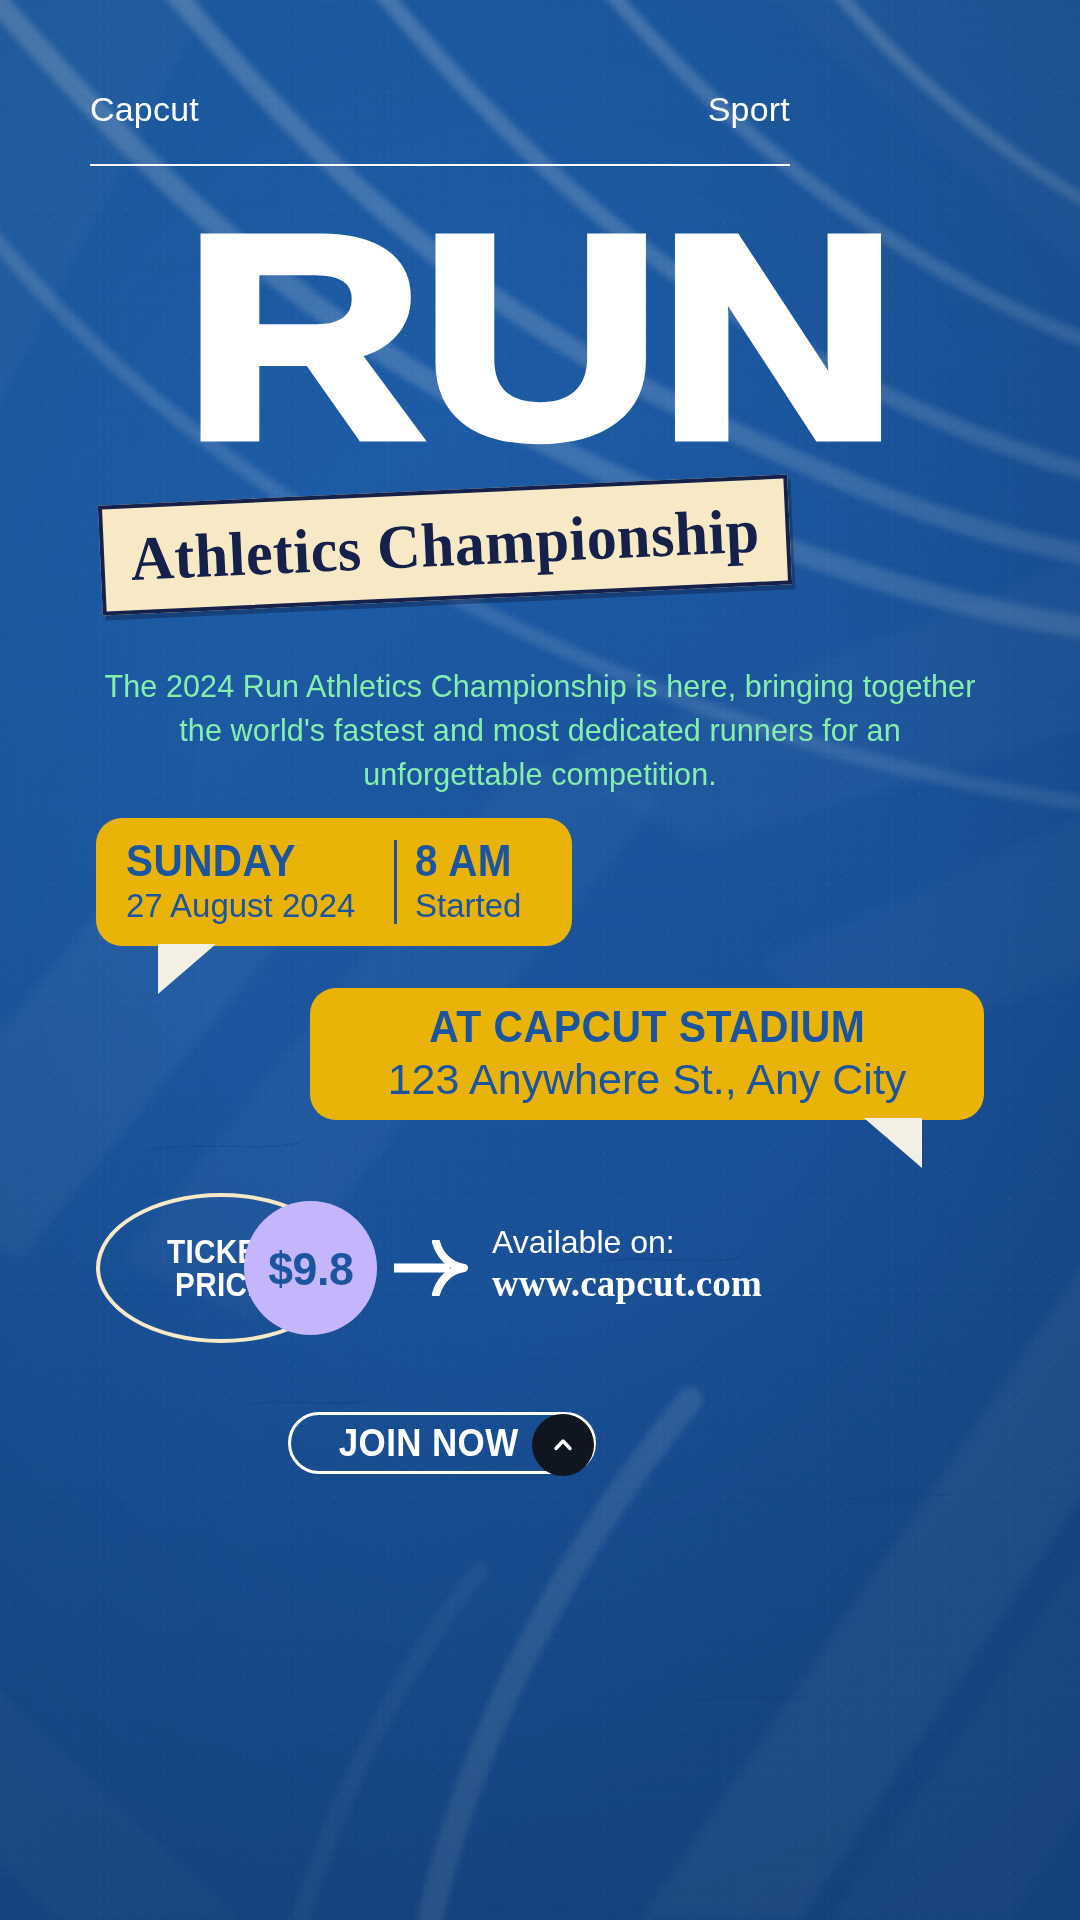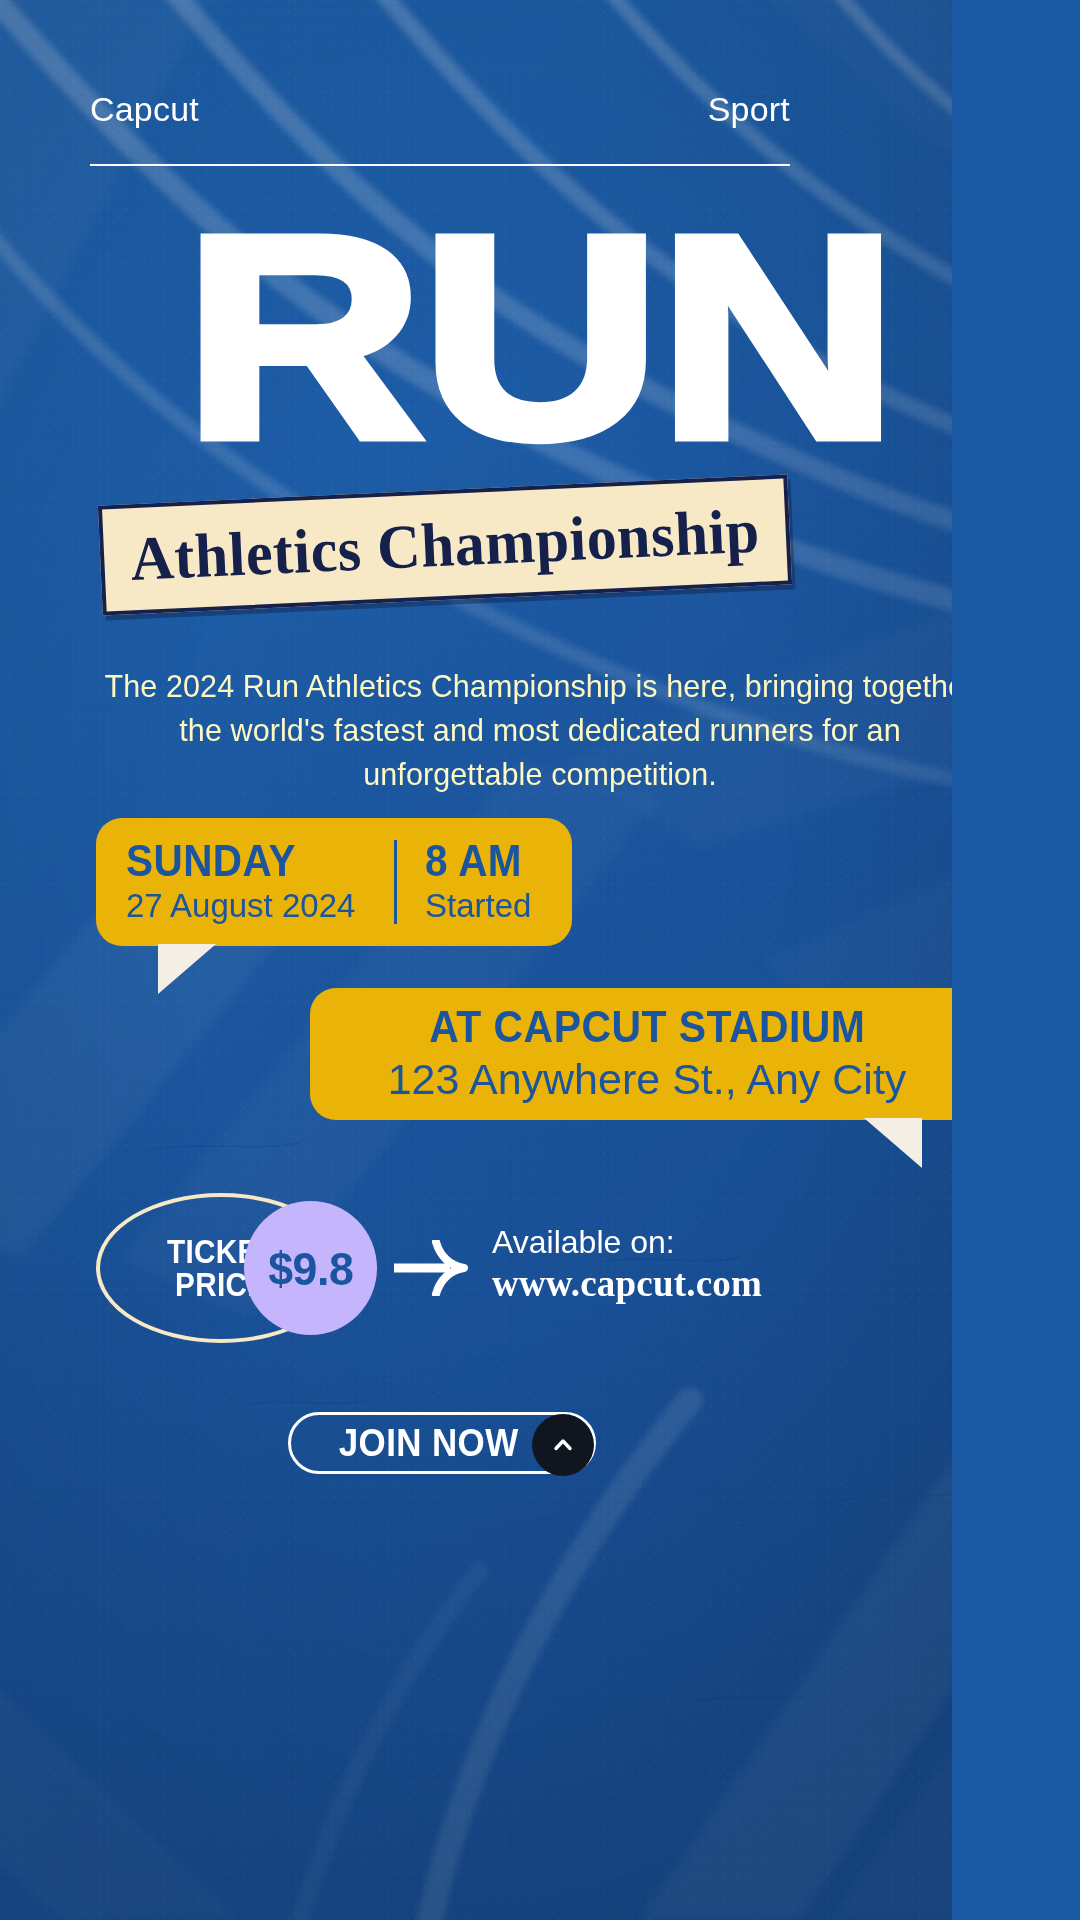--- a/index.html
+++ b/index.html
@@ -7,21 +7,21 @@
   body {
     font-family:"Liberation Sans", sans-serif;
     background:#1b5ba6;
     overflow:hidden;
     position:relative;
   }
 
   
   #poster {
     position:absolute; inset:0;
-    width:952px; height:1920px;
+    width:1080px; height:1920px;
     overflow:hidden;
     background:#1b5ba6;
   }
   .bg-svg { position:absolute; inset:0; width:1080px; height:1920px; }
   .grain {
     position:absolute; inset:0;
     opacity:.30;
     background-image:
       radial-gradient(circle at 13% 22%, rgba(255,255,255,.07) 0 1px, transparent 1.4px),
       radial-gradient(circle at 47% 61%, rgba(0,0,0,.10) 0 1px, transparent 1.4px),
@@ -86,21 +86,21 @@
     color:#16214b;
     letter-spacing:.5px;
     white-space:nowrap;
     transform:scaleY(1.04);
   }
 
   
   .desc {
     position:absolute; left:88px; top:665px; width:904px;
     text-align:center;
-    color:#fef9c3;
+    color:#86efac;
     font-size:30.5px;
     line-height:1.44;
     font-weight:400;
     letter-spacing:.1px;
   }
 
   
   .card {
     position:absolute;
     background:#eab308;
@@ -137,21 +137,21 @@
     font-weight:400;
     white-space:nowrap;
     margin-top:4px;
   }
   .divider {
     width:3px; align-self:stretch; margin:22px 0;
     background:#1b55a0;
   }
 
   #date-card .left-col { width:268px; }
-  #date-card .right-col { padding-left:28px; }
+  #date-card .right-col { padding-left:18px; }
 
   
   #venue-card {
     left:310px; top:988px; width:674px; height:132px;
     justify-content:center;
   }
   #venue-tail-shape{
     position:absolute; right:62px; bottom:-48px; width:0;height:0;
     border-top:50px solid #f4efe5;
     border-left:58px solid transparent;

